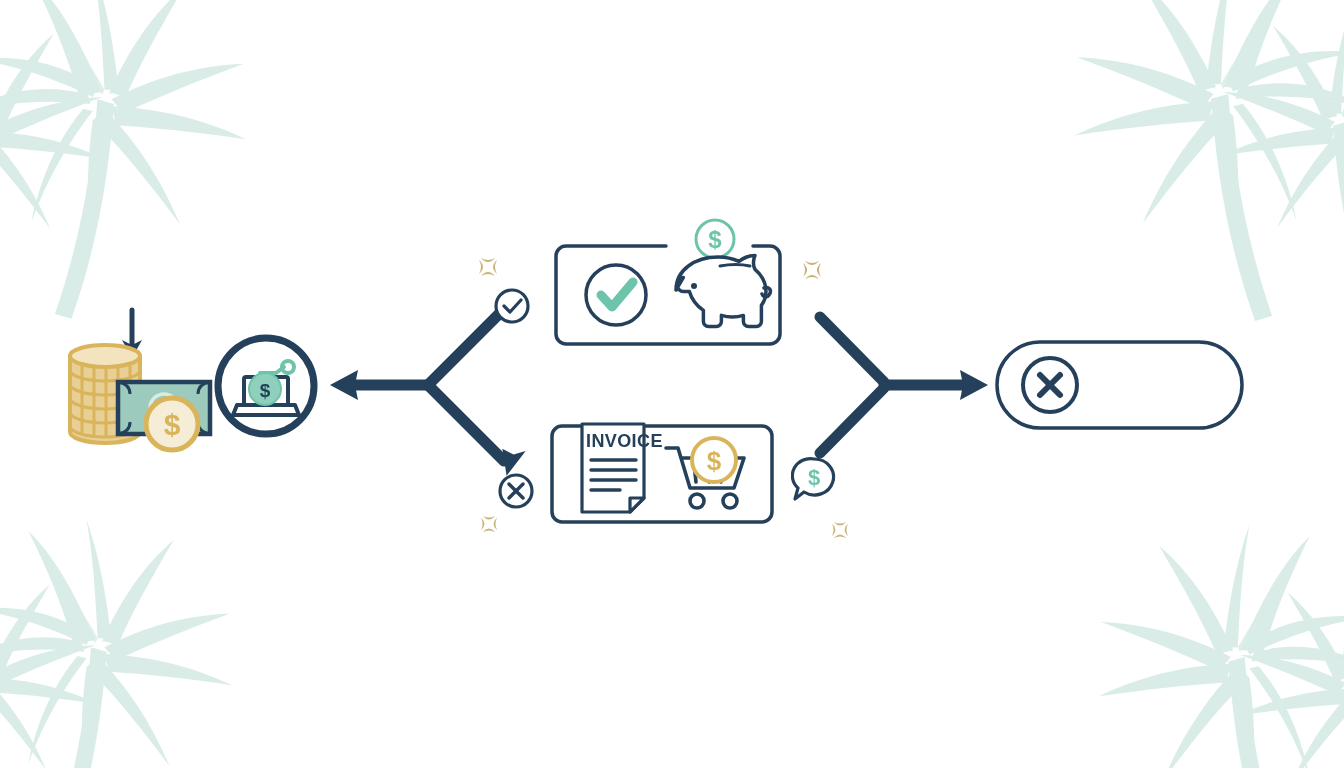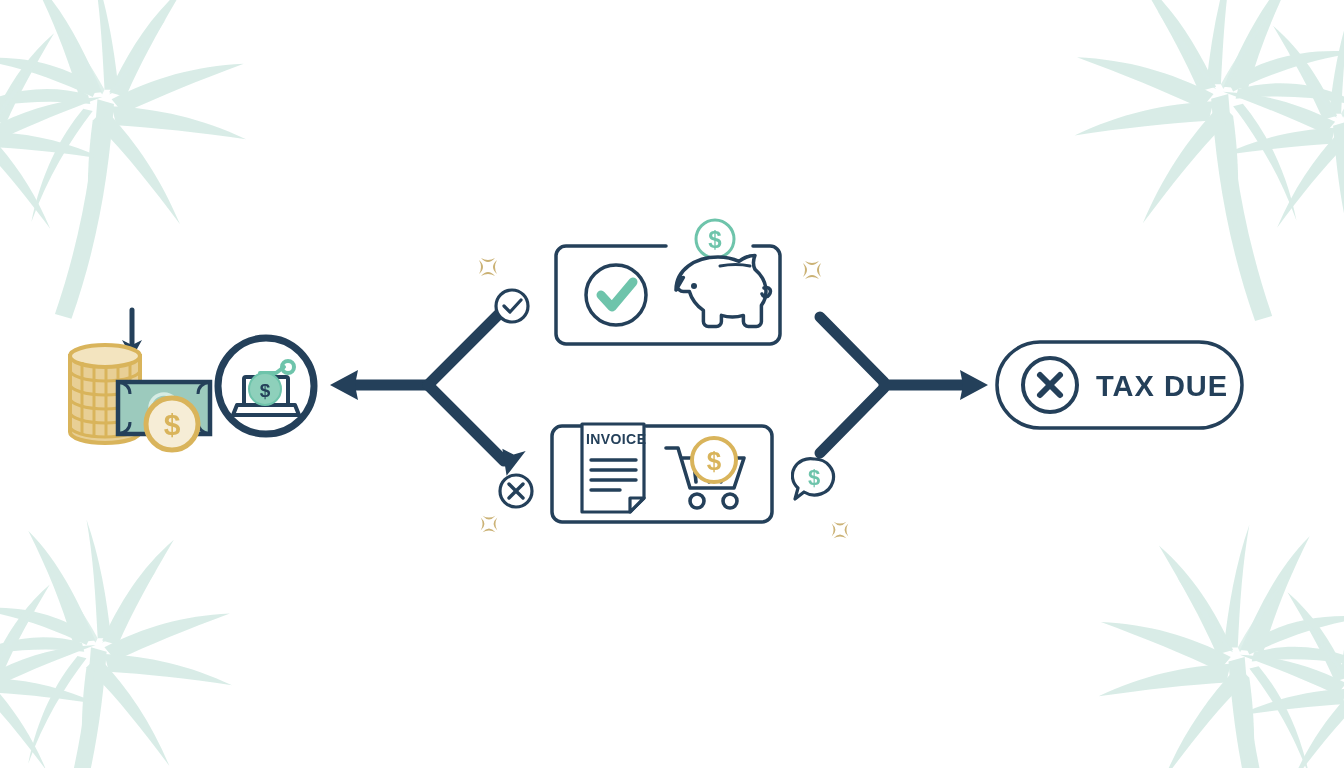--- a/index.html
+++ b/index.html
@@ -18,21 +18,21 @@
     font-weight:bold;
     letter-spacing:1.0px;
     color:#24405a;
     font-size:29px;
     white-space:nowrap;
   }
   .inv-word{
     position:absolute;
     font-weight:bold;
     color:#24405a;
-    font-size:14px;
+    font-size:18px;
     letter-spacing:0.4px;
     white-space:nowrap;
   }
 </style>
 </head>
 <body>
 
 <div id="stage">
 
   <svg class="layer" viewBox="0 0 1344 768" xmlns="http://www.w3.org/2000/svg">
@@ -223,21 +223,20 @@
   <svg class="node" style="left:993px;top:336px;" width="255" height="100" viewBox="0 0 255 100" xmlns="http://www.w3.org/2000/svg">
     <rect x="4" y="6" width="245" height="86" rx="43" fill="#ffffff" stroke="#24405a" stroke-width="3.5"></rect>
     <g>
       <circle cx="57" cy="49" r="27" fill="#ffffff" stroke="#24405a" stroke-width="4"></circle>
       <g stroke="#24405a" stroke-width="6" stroke-linecap="round">
         <line x1="47" y1="39" x2="67" y2="59"></line>
         <line x1="67" y1="39" x2="47" y2="59"></line>
       </g>
     </g>
   </svg>
-  <div class="tax-label" style="left:1096px;top:370px;">TAX DUE</div>
 
   <svg class="node" style="left:492px;top:286px;" width="40" height="40" viewBox="0 0 40 40" xmlns="http://www.w3.org/2000/svg">
     <circle cx="20" cy="20" r="16" fill="#ffffff" stroke="#24405a" stroke-width="3.2"></circle>
     <path d="M12,20 L18,26 L29,14" fill="none" stroke="#24405a" stroke-width="3.2" stroke-linecap="round" stroke-linejoin="round"></path>
   </svg>
 
   <svg class="node" style="left:496px;top:471px;" width="40" height="40" viewBox="0 0 40 40" xmlns="http://www.w3.org/2000/svg">
     <circle cx="20" cy="20" r="16" fill="#ffffff" stroke="#24405a" stroke-width="3.2"></circle>
     <g stroke="#24405a" stroke-width="3.4" stroke-linecap="round">
       <line x1="13" y1="13" x2="27" y2="27"></line>

